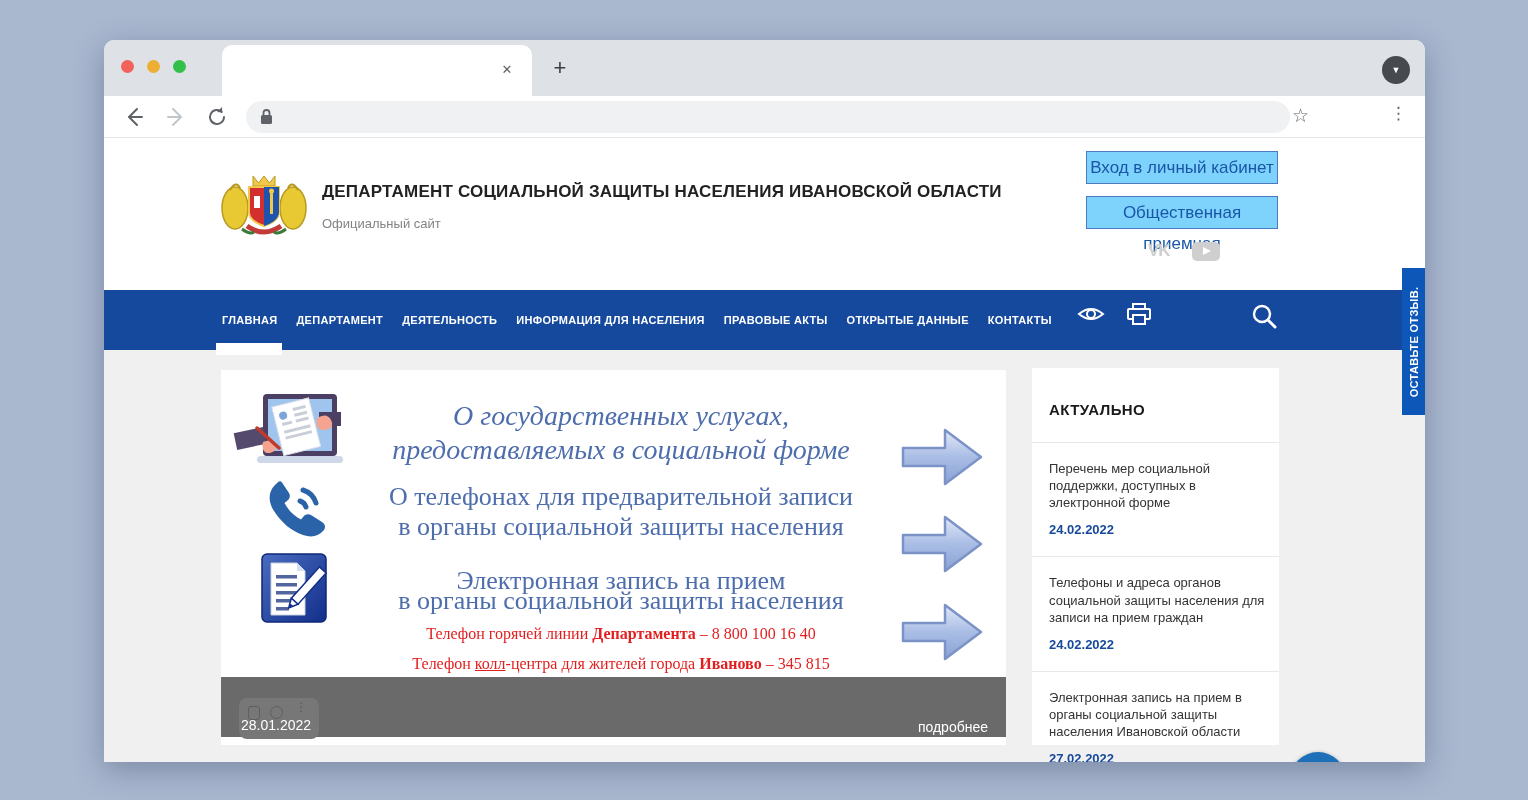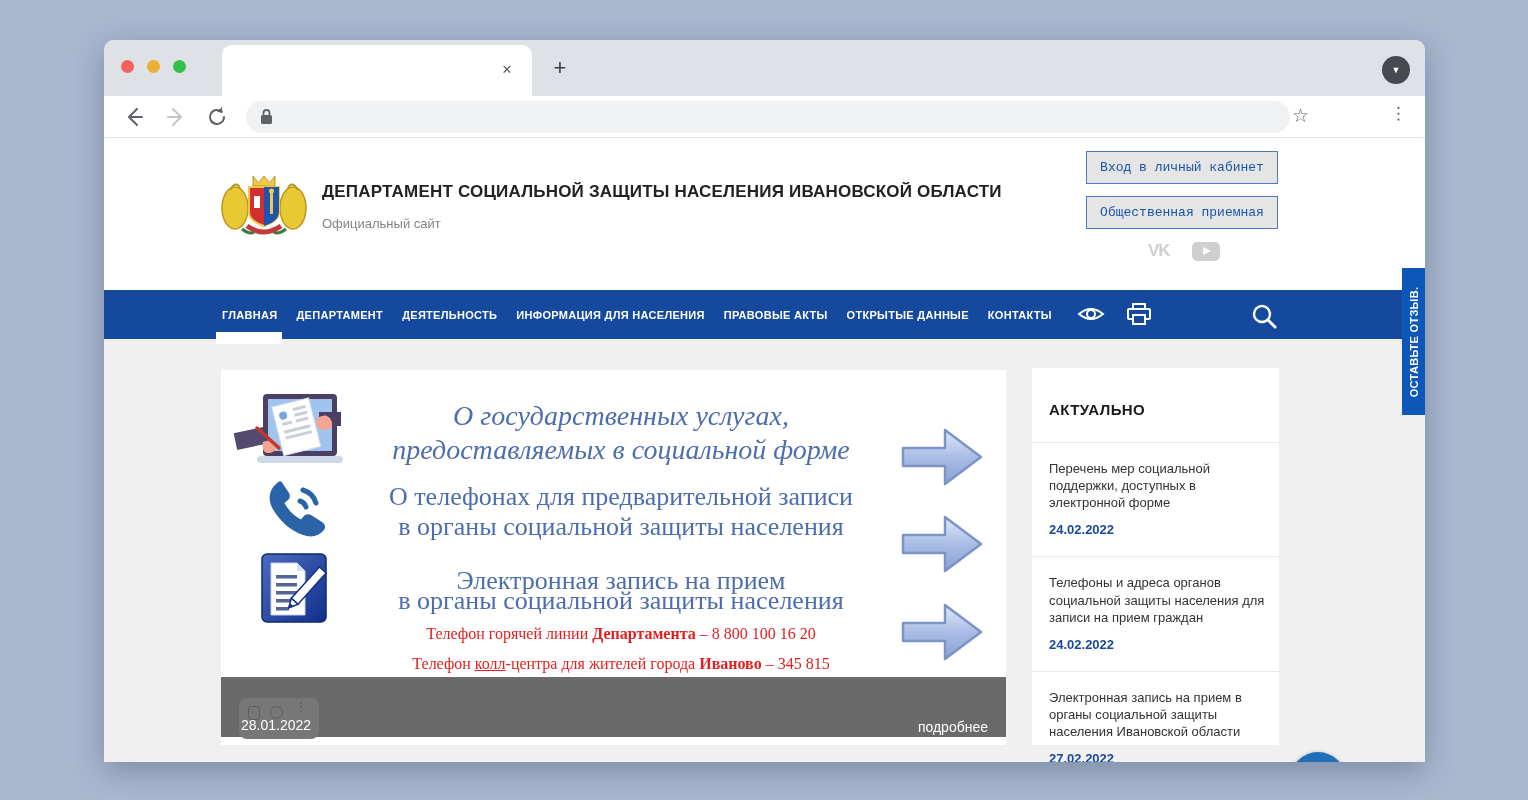--- a/index.html
+++ b/index.html
@@ -31,28 +31,28 @@
   .ico-star { position:absolute; left:1188px; top:8px; font-size:19px; color:#5f6368; }
   .ico-menu { position:absolute; left:1286px; top:7px; font-size:17px; color:#5f6368; letter-spacing:0; }
 
   
   .page { position:absolute; left:0; top:98px; width:1321px; height:624px; background:#f0f0f0; overflow:hidden; }
 
   .site-header { position:absolute; left:0; top:0; width:100%; height:152px; background:#fff; }
   .logo { position:absolute; left:116px; top:28px; width:88px; height:76px; }
   .site-title { position:absolute; left:218px; top:44px; font-size:17px; font-weight:bold; color:#222; letter-spacing:.2px; }
   .site-subtitle { position:absolute; left:218px; top:78px; font-size:13px; color:#838383; }
-  .hdr-btn { position:absolute; left:982px; width:192px; height:33px; background:#e5e5e5; border:1px solid #4d79c0;
-             color:#1a56a8; font-size:13px; text-align:center; line-height:31px; cursor:pointer; font-family:Liberation Mono, monospace; }
+  .hdr-btn { position:absolute; left:982px; width:192px; height:33px; background:#7dd3fc; border:1px solid #4d79c0;
+             color:#1a56a8; font-size:17px; text-align:center; line-height:31px; cursor:pointer; font-family:Liberation Sans, sans-serif; }
   .btn-login { top:13px; } .btn-reception { top:58px; }
   .social-vk { position:absolute; left:1044px; top:103px; color:#cfcfcf; font-weight:bold; font-size:17px; letter-spacing:-1px; }
   .social-yt { position:absolute; left:1088px; top:104px; width:28px; height:19px; background:#cfcfcf; border-radius:5px; }
   .social-yt:after { content:""; position:absolute; left:11px; top:5px; border-left:8px solid #fff; border-top:4.5px solid transparent; border-bottom:4.5px solid transparent; }
 
-  .mainnav { position:absolute; left:0; top:152px; width:100%; height:49px; background:#15499d; }
+  .mainnav { position:absolute; left:0; top:152px; width:100%; height:60px; background:#15499d; }
   .mainnav .items { position:absolute; left:118px; top:0; height:100%; display:flex; align-items:center; gap:19px; }
   .nav-item { color:#fff; font-size:11px; font-weight:bold; letter-spacing:.3px; cursor:pointer; white-space:nowrap; }
   .nav-underline { position:absolute; left:112px; bottom:-5px; width:66px; height:12px; background:#fff; }
   .a11y-ico { position:absolute; top:12px; cursor:pointer; }
   .ico-eye { left:972px; } .ico-print { left:1022px; } .ico-search { left:1146px; }
 
   
   .slider { position:absolute; left:117px; top:232px; width:785px; height:513px; height:375px; background:#fff; }
   .banner-text { position:absolute; left:60px; width:680px; text-align:center;
                  font-family:"Liberation Serif", serif; color:#4d6dad; white-space:nowrap; }
@@ -229,21 +229,21 @@
         <g transform="rotate(42 44 38)">
           <rect x="40" y="12" width="9" height="42" fill="#fff" stroke="#122f8a" stroke-width="1.5"></rect>
           <polygon points="40,54 49,54 44.5,63" fill="#fff" stroke="#122f8a" stroke-width="1.5"></polygon>
           <polygon points="42.8,58.5 46.2,58.5 44.5,63" fill="#122f8a"></polygon>
         </g>
       </svg>
 
       <div class="banner-text bt-m" style="top:196px;">Электронная запись на прием</div>
       <div class="banner-text bt-m" style="top:216px;">в органы социальной  защиты населения</div>
 
-      <div class="banner-red" style="top:255px;"><span>Телефон горячей  линии </span><b>Департамента</b><span> – 8 800 100 16 20</span></div>
+      <div class="banner-red" style="top:255px;"><span>Телефон горячей  линии </span><b>Департамента</b><span> – 8 800 100 16 40</span></div>
       <div class="banner-red" style="top:285px;"><span>Телефон </span><u>колл</u><span>-центра для жителей  города </span><b>Иваново</b><span> – 345 815</span></div>
 
       <svg class="arrow3d" style="top:53px;" viewBox="0 0 88 68">
         <defs>
             <linearGradient id="ag1" x1="0" y1="0" x2="0" y2="1">
               <stop offset="0" stop-color="#e2e9f7"></stop>
               <stop offset=".5" stop-color="#a9bde5"></stop>
               <stop offset="1" stop-color="#8aa2d4"></stop>
             </linearGradient>
           </defs>

